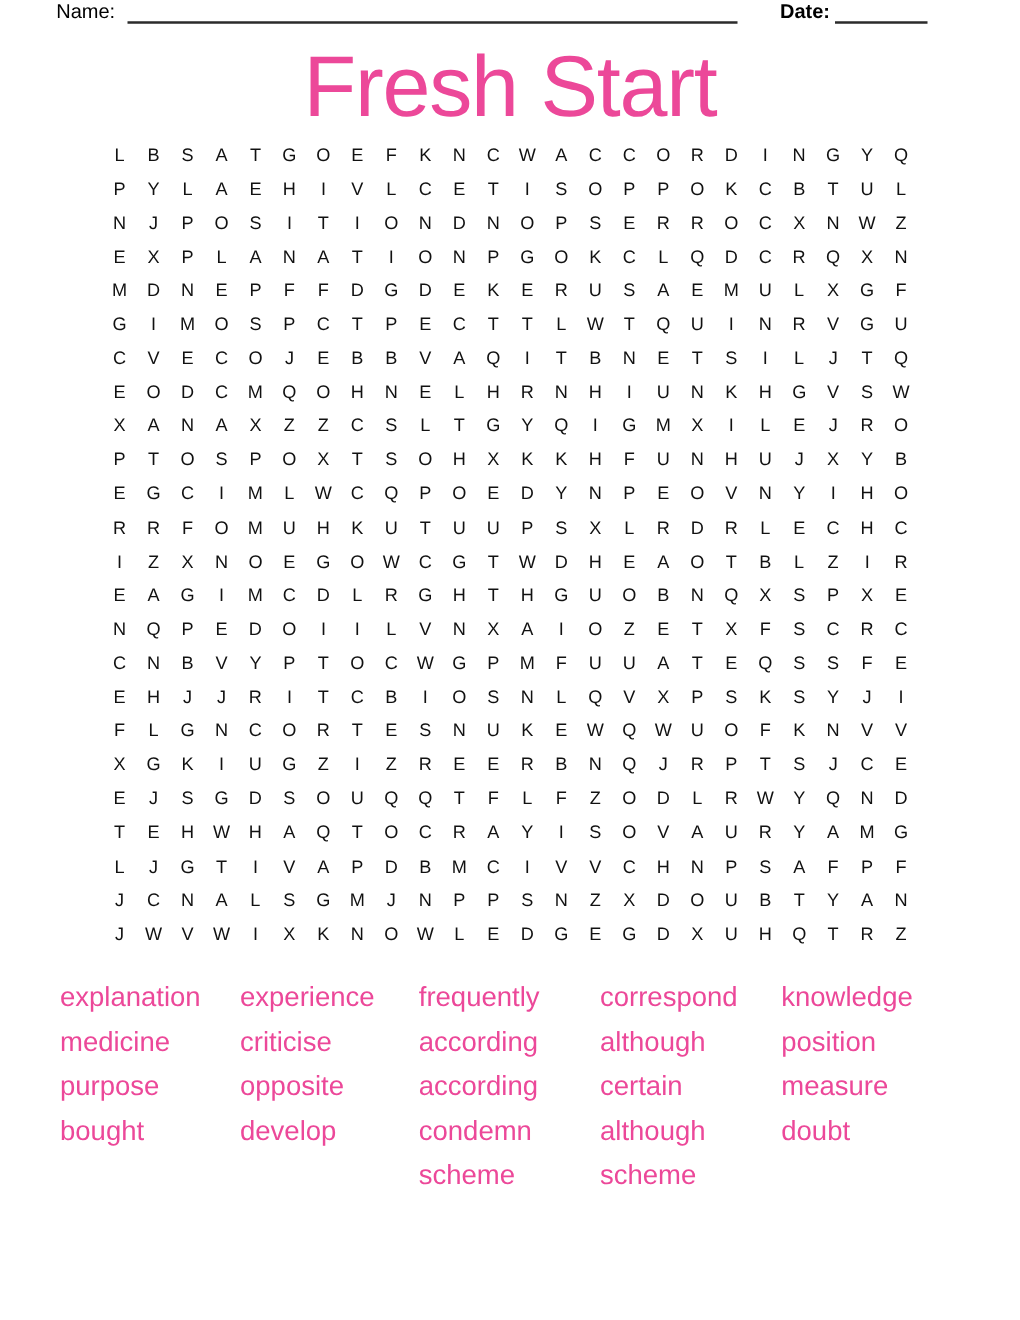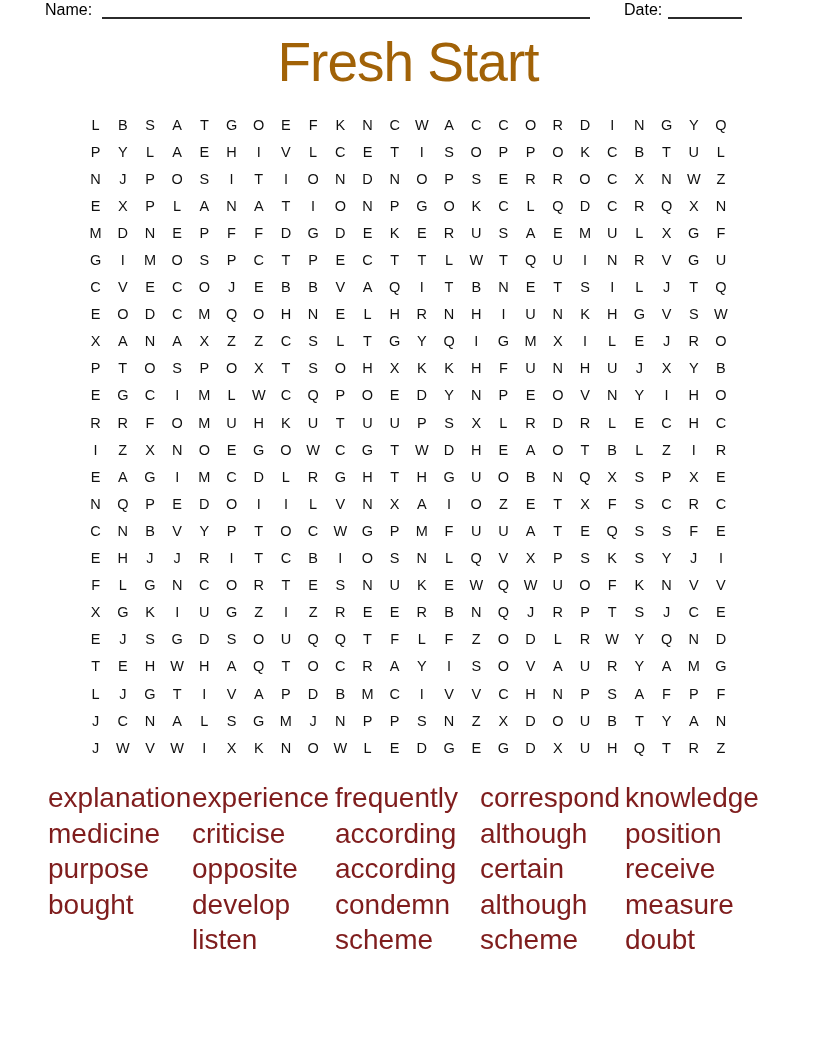--- a/index.html
+++ b/index.html
@@ -17,40 +17,40 @@
 
   
   .hdr-label {
     position: absolute;
     top: 1px;
     font-size: 16px;
     color: #000000;
     white-space: nowrap;
   }
   .hdr-label.name { left: 45px; }
-  .hdr-label.date { left: 624px; }
+  .hdr-label.date { left: 624px; font-weight: bold; }
   .blank-line {
     position: absolute;
     top: 0;
     height: 19px;
     border-bottom: 2px solid #2b2b2b;
   }
   .blank-line.name-line { left: 102px; width: 488px; }
   .blank-line.date-line { left: 668px; width: 74px; }
 
   
   .title {
     position: absolute;
     top: 30px;
     left: 0;
     width: 100%;
     text-align: center;
-    font-size: 55px;
+    font-size: 69px;
     letter-spacing: -1px;
-    color: #a16207;
+    color: #ec4899;
     font-weight: 500;
   }
 
   
   .grid {
     position: absolute;
     left: 82px;
     top: 111px;
     display: grid;
     grid-template-columns: repeat(24, 27.2px);
@@ -67,23 +67,23 @@
   
   .word-list {
     position: absolute;
     left: 48px;
     top: 780px;
     display: grid;
     grid-template-columns: 144px 143px 145px 145px auto;
   }
   .word-col { display: block; }
   .word {
-    font-size: 28px;
+    font-size: 22px;
     line-height: 35.6px;
-    color: #7f1d1d;
+    color: #ec4899;
     white-space: nowrap;
   }
 </style>
 </head>
 <body>
 
 <div class="page">
 
   <span class="hdr-label name">Name:</span>
   <div class="blank-line name-line"></div>
@@ -677,38 +677,36 @@
         <div class="word">explanation</div>
         <div class="word">medicine</div>
         <div class="word">purpose</div>
         <div class="word">bought</div>
       </div>
       <div class="word-col">
         <div class="word">experience</div>
         <div class="word">criticise</div>
         <div class="word">opposite</div>
         <div class="word">develop</div>
-        <div class="word">listen</div>
       </div>
       <div class="word-col">
         <div class="word">frequently</div>
         <div class="word">according</div>
         <div class="word">according</div>
         <div class="word">condemn</div>
         <div class="word">scheme</div>
       </div>
       <div class="word-col">
         <div class="word">correspond</div>
         <div class="word">although</div>
         <div class="word">certain</div>
         <div class="word">although</div>
         <div class="word">scheme</div>
       </div>
       <div class="word-col">
         <div class="word">knowledge</div>
         <div class="word">position</div>
-        <div class="word">receive</div>
         <div class="word">measure</div>
         <div class="word">doubt</div>
       </div>
     </div>
 
 </div>
 
 </body></html>

